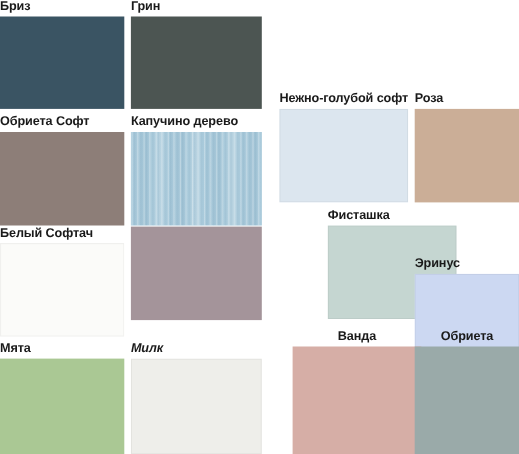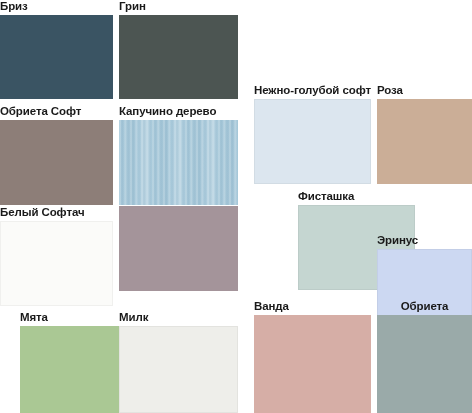--- a/index.html
+++ b/index.html
@@ -107,26 +107,26 @@
 
   <div class="swatch-cell" style="left:0px; top:206px; width:113px;">
     <div class="swatch-label">Белый Софтач</div>
     <div class="swatch-chip chip-outlined" style="height: 85px; background-color: rgb(251, 251, 249);"></div>
   </div>
 
   <div class="swatch-cell" style="left:119px; top:206px; width:119px;">
     <div class="swatch-chip" style="height: 85px; background-color: rgb(164, 148, 154);"></div>
   </div>
 
-  <div class="swatch-cell" style="left:0px; top:311px; width:113px;margin-left:20px;">
+  <div class="swatch-cell" style="left:0px; top:311px; width:113px;">
     <div class="swatch-label">Мята</div>
     <div class="swatch-chip" style="height: 87px; background-color: rgb(170, 200, 148);"></div>
   </div>
 
-  <div class="swatch-cell" style="left:119px; top:311px; width:119px;">
+  <div class="swatch-cell" style="left:119px; top:311px; width:119px;font-style:italic;">
     <div class="swatch-label">Милк</div>
     <div class="swatch-chip chip-outlined" style="height: 87px; background-color: rgb(238, 238, 234);"></div>
   </div>
 
   <div class="swatch-cell" style="left:254px; top:84px; width:117px;">
     <div class="swatch-label">Нежно-голубой софт</div>
     <div class="swatch-chip chip-outlined" style="height: 85px; background-color: rgb(220, 230, 239);"></div>
   </div>
 
   <div class="swatch-cell" style="left:377px; top:84px; width:95px;">
@@ -137,21 +137,21 @@
   <div class="swatch-cell" style="left:254px; top:190px; width:117px;margin-left:44px;">
     <div class="swatch-label">Фисташка</div>
     <div class="swatch-chip chip-outlined" style="height: 85px; background-color: rgb(197, 214, 209);"></div>
   </div>
 
   <div class="swatch-cell" style="left:377px; top:190px; width:95px;margin-top:44px;">
     <div class="swatch-label">Эринус</div>
     <div class="swatch-chip chip-outlined" style="height: 85px; background-color: rgb(204, 216, 242);"></div>
   </div>
 
-  <div class="swatch-cell" style="left:254px; top:300px; width:117px;">
+  <div class="swatch-cell" style="left:266px; top:300px; width:117px;text-align:center;">
     <div class="swatch-label">Ванда</div>
     <div class="swatch-chip" style="height: 98px; background-color: rgb(214, 174, 166);"></div>
   </div>
 
   <div class="swatch-cell" style="left:377px; top:300px; width:95px;text-align:center;">
     <div class="swatch-label">Обриета</div>
     <div class="swatch-chip" style="height: 98px; background-color: rgb(154, 170, 169);"></div>
   </div>
 
 </div>

